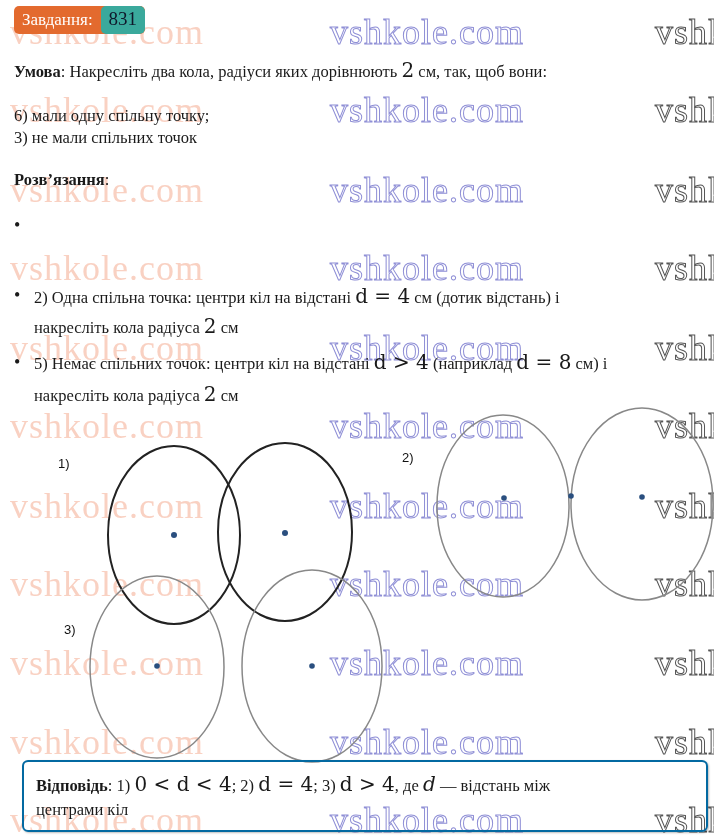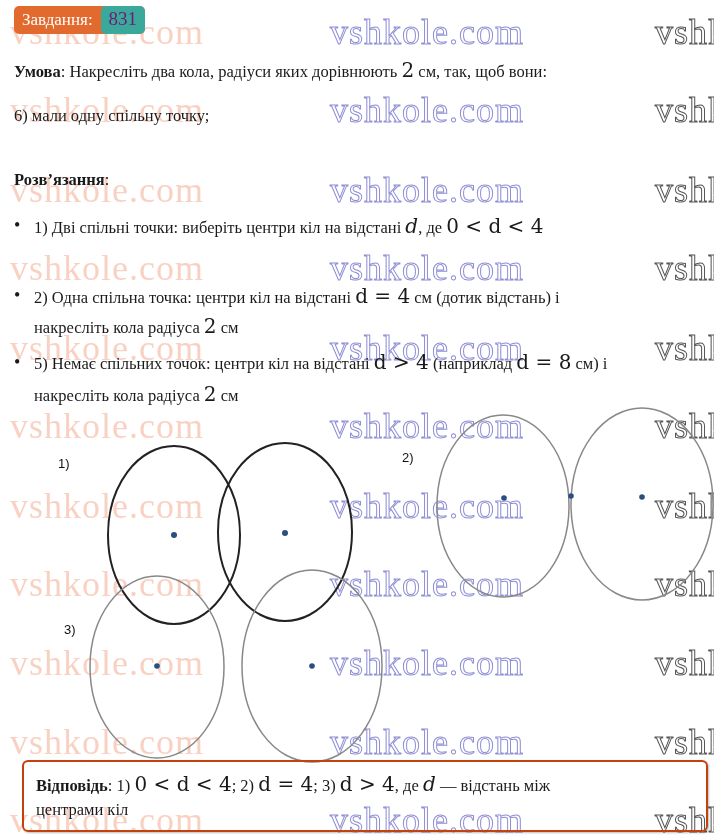--- a/index.html
+++ b/index.html
@@ -7,30 +7,30 @@
          font-family:"Liberation Serif","DejaVu Serif",serif; color:#1a1a1a; }
   .wm { position:absolute; font-family:Liberation Serif, serif;
         font-size:36px; letter-spacing:1px; pointer-events:none; white-space:nowrap; line-height:1; }
   .wm-orange { color:#f8c9b8; opacity:0.85; }
   .wm-outline { color:transparent; -webkit-text-stroke:1px #8f8fd6; }
   .wm-dark { color:transparent; -webkit-text-stroke:1px #555; }
   .content { position:absolute; left:0; top:0; width:714px; height:839px; }
   .badge { position:absolute; left:14px; top:6px; height:28px; display:flex; align-items:stretch;
            border-radius:5px; overflow:hidden; background:#e36a2e; }
   .badge-label { color:#fff; font-size:17px; padding:4px 8px 0 8px; }
-  .badge-num { background:#3aa99c; color:#701a75; font-size:19px; padding:2px 8px 0 8px; border-radius:5px; }
+  .badge-num { background:#3aa99c; color:#0f172a; font-size:19px; padding:2px 8px 0 8px; border-radius:5px; }
   .line { position:absolute; font-size:16.5px; white-space:nowrap; }
   .bold { font-weight:bold; }
   .math { font-family:"DejaVu Serif","Liberation Serif",serif; font-size:20px; }
   .math i { font-style:italic; }
   .bullet { position:absolute; left:14px; font-size:18px; }
   .fig-label { position:absolute; font-family:"Liberation Sans",sans-serif; font-size:13px; color:#111; }
   svg.figs { position:absolute; left:0; top:0; }
   .answer { position:absolute; left:22px; top:760px; width:682px; height:68px;
-            border:2px solid #c2410c; border-radius:6px; box-shadow:1px 1px 2px rgba(0,0,0,0.25); }
+            border:2px solid #0369a1; border-radius:6px; box-shadow:1px 1px 2px rgba(0,0,0,0.25); }
 </style>
 </head>
 <body>
 
 <div>
   <div class="wm wm-orange" style="left:10px;top:14px">vshkole.com</div>
   <div class="wm wm-outline" style="left:330px;top:14px">vshkole.com</div>
   <div class="wm wm-dark" style="left:655px;top:14px">vshkole.com</div>
   <div class="wm wm-orange" style="left:10px;top:92px">vshkole.com</div>
   <div class="wm wm-outline" style="left:330px;top:92px">vshkole.com</div>
@@ -68,27 +68,25 @@
 
   <div class="badge">
     <span class="badge-label">Завдання:</span>
     <span class="badge-num">831</span>
   </div>
 
   <div class="line" style="left:14px;top:58px">
     <span class="bold">Умова</span><span>: Накресліть два кола, радіуси яких дорівнюють </span><span class="math">2</span><span> см, так, щоб вони:</span>
   </div>
   <div class="line" style="left:14px;top:106px">6) мали одну спільну точку;</div>
+  <div class="line" style="left:14px;top:128px">3) не мали спільних точок</div>
 
   <div class="line bold" style="left:14px;top:170px"><span>Розв’язання</span><span style="font-weight:normal">:</span></div>
 
   <span class="bullet" style="top:215px">•</span>
-  <div class="line" style="left:34px;top:214px">
-    <span>1) Дві спільні точки: виберіть центри кіл на відстані </span><span class="math"><i>d</i></span><span>, де </span><span class="math">0 &lt; d &lt; 4</span>
-  </div>
 
   <span class="bullet" style="top:285px">•</span>
   <div class="line" style="left:34px;top:284px">
     <span>2) Одна спільна точка: центри кіл на відстані </span><span class="math">d = 4</span><span> см (дотик відстань) і</span>
   </div>
   <div class="line" style="left:34px;top:314px">
     <span>накресліть кола радіуса </span><span class="math">2</span><span> см</span>
   </div>
 
   <span class="bullet" style="top:352px">•</span>

